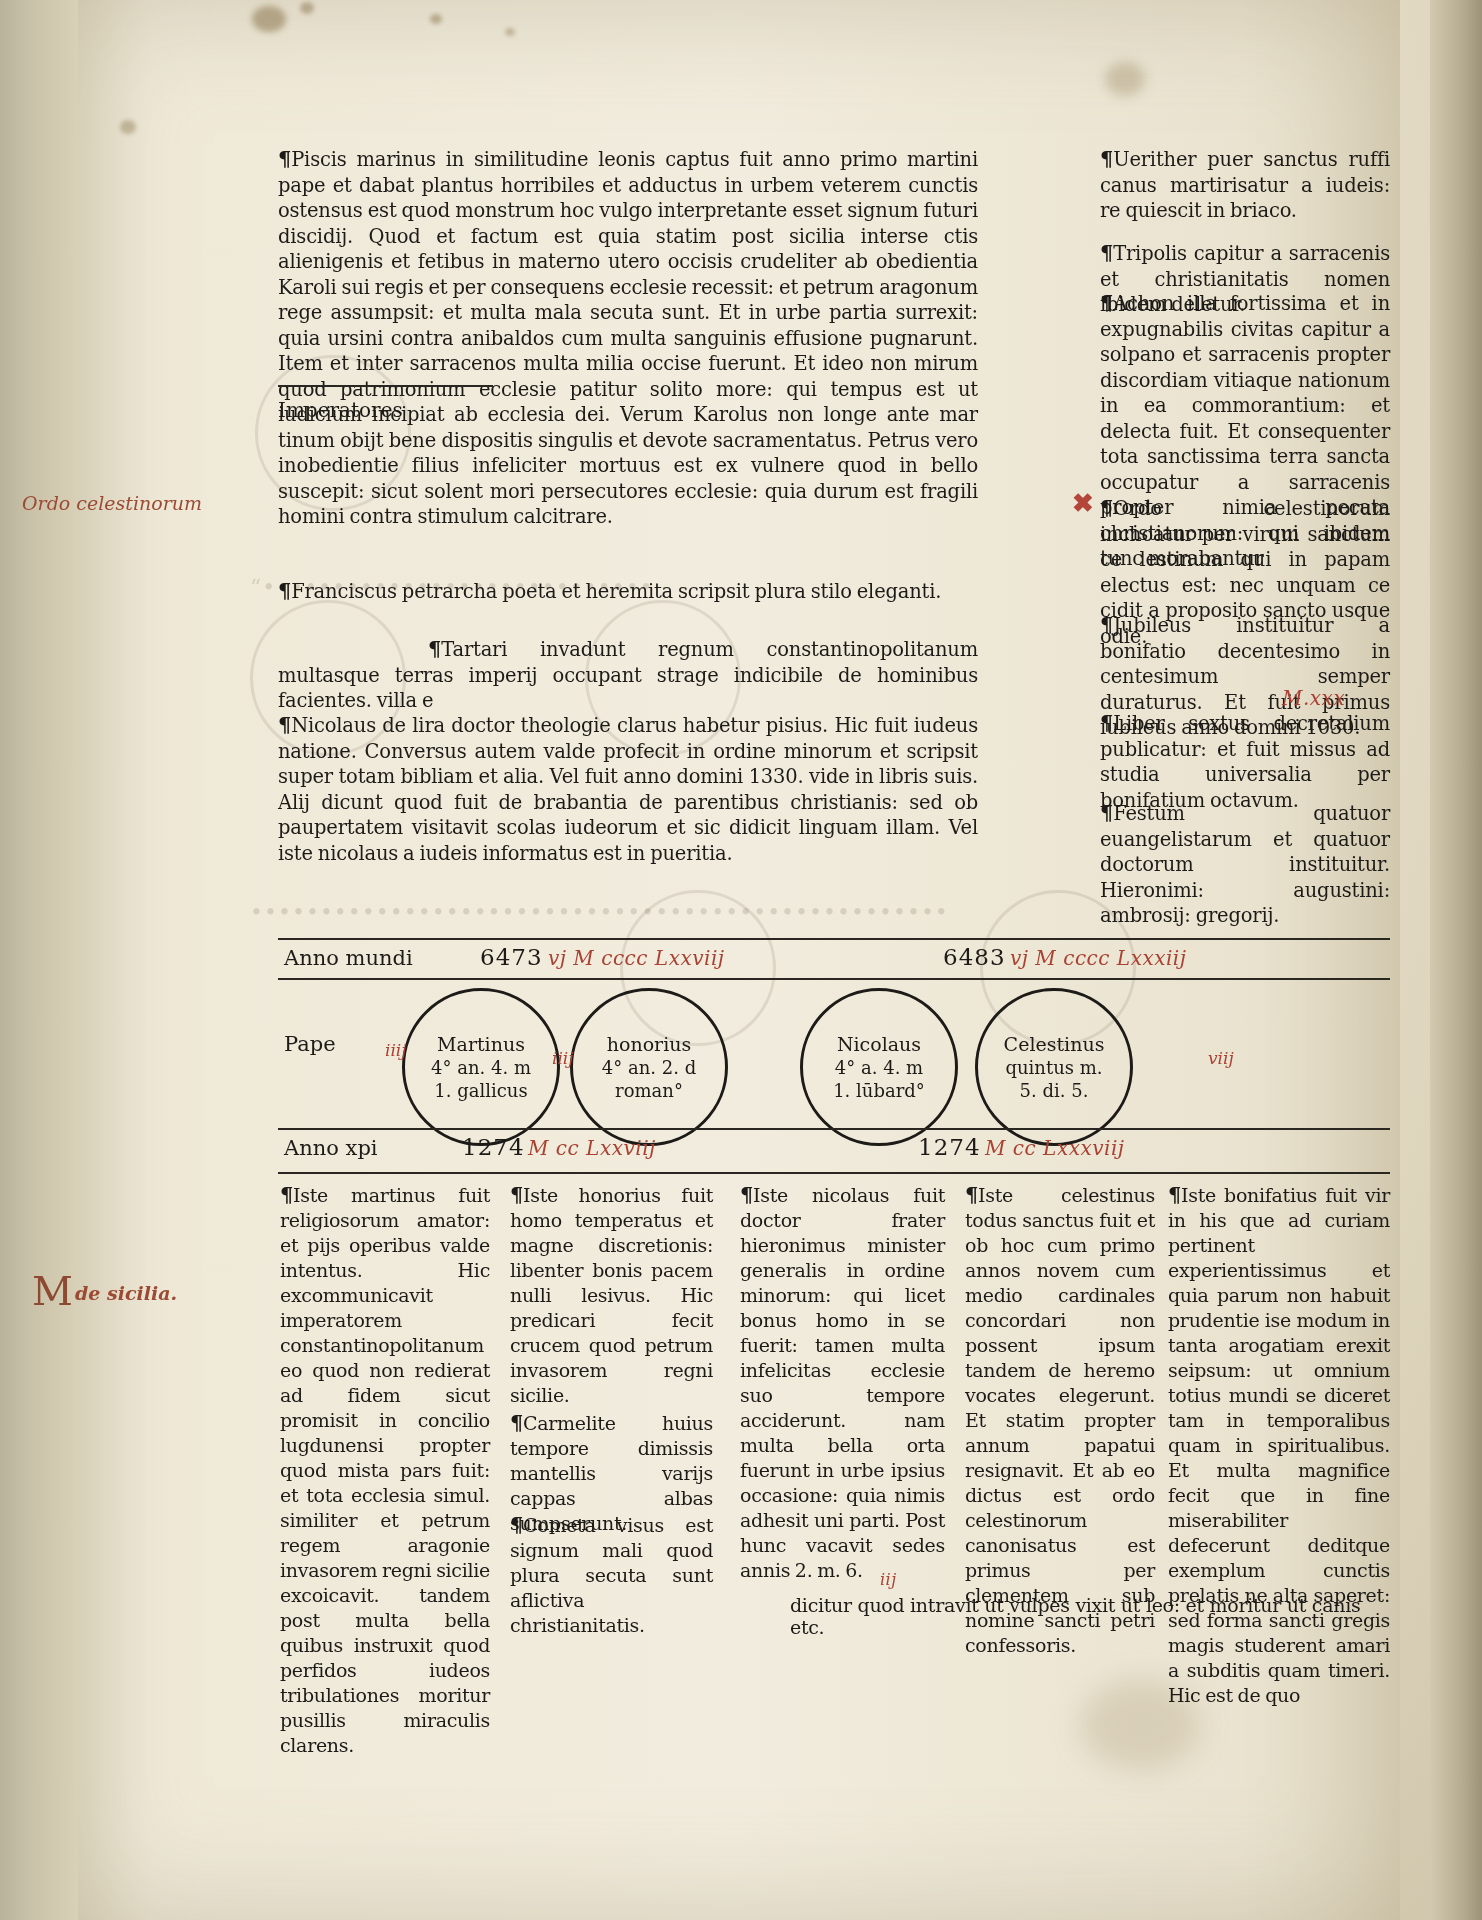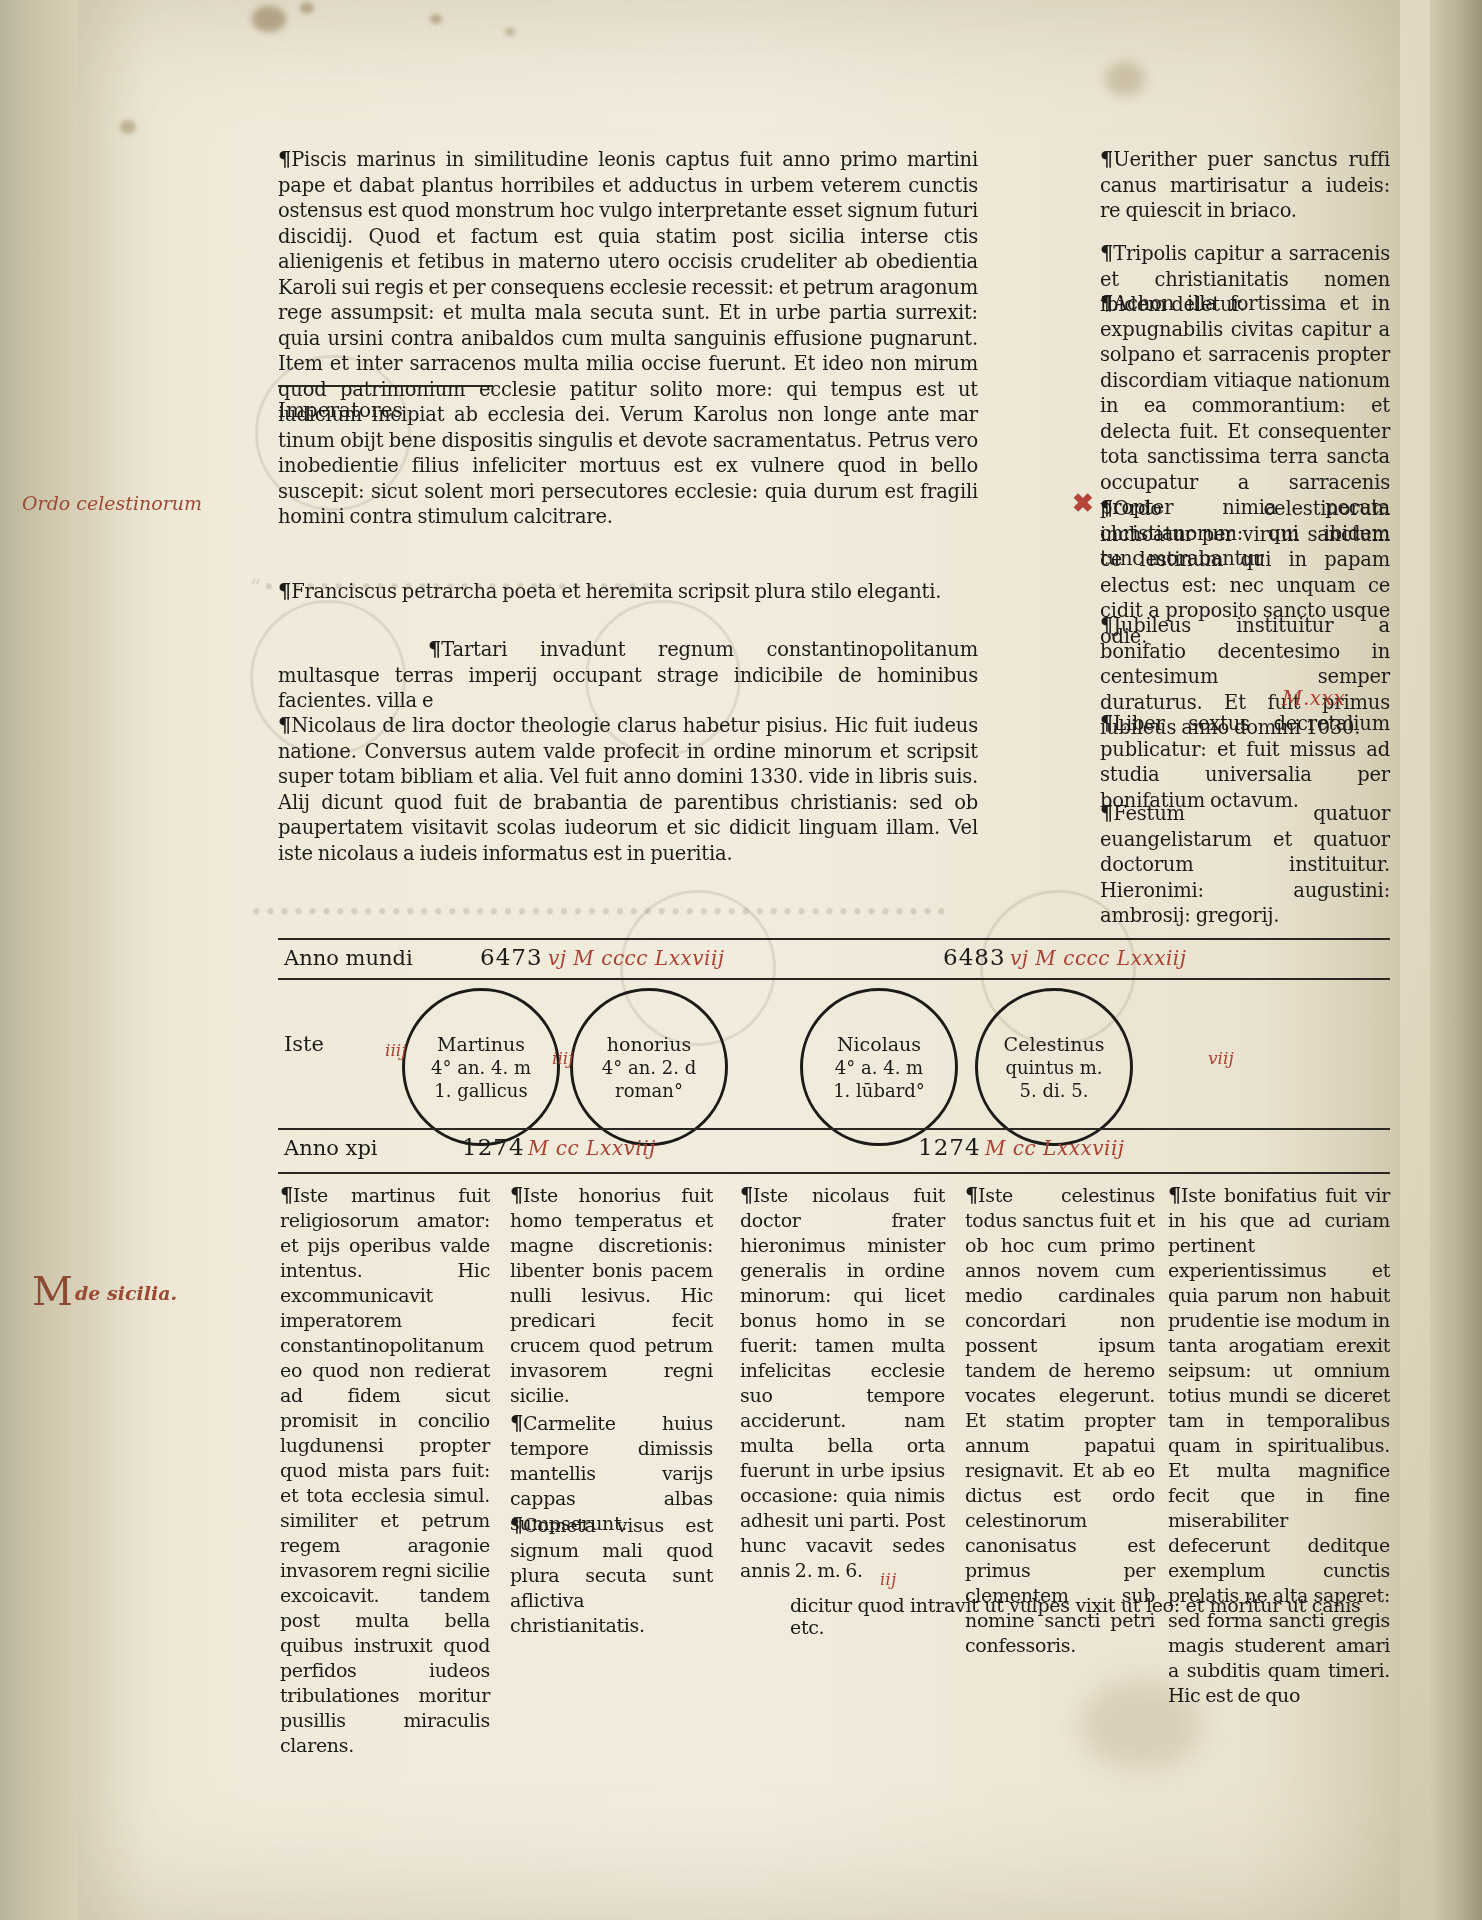--- a/index.html
+++ b/index.html
@@ -210,21 +210,21 @@
     <span>vj M cccc Lxxviij</span>
   </div>
   <div class="num" style="left:943px;top:944px;">
     <span>6483</span>
   </div>
   <div class="rednum" style="left:1010px;top:946px;">
     <span>vj M cccc Lxxxiij</span>
   </div>
 
   <div class="tblabel" style="left:284px;top:1032px;">
-    <span>Iste</span>
+    <span>Pape</span>
   </div>
 
   <div class="circ" style="left:402px;top:988px;">
     <div class="l1">Martinus</div>
     <div class="l2">4° an. 4. m</div>
     <div class="l3">1. gallicus</div>
   </div>
   <div class="rsc" style="left:385px;top:1040px;">
     <span>iiij</span>
   </div>

